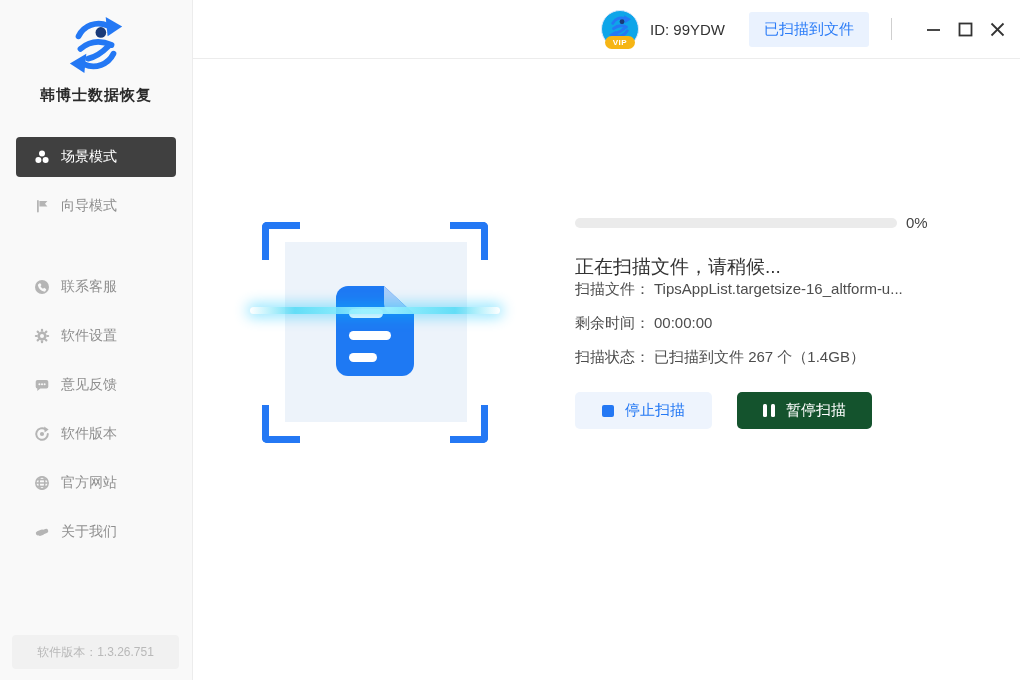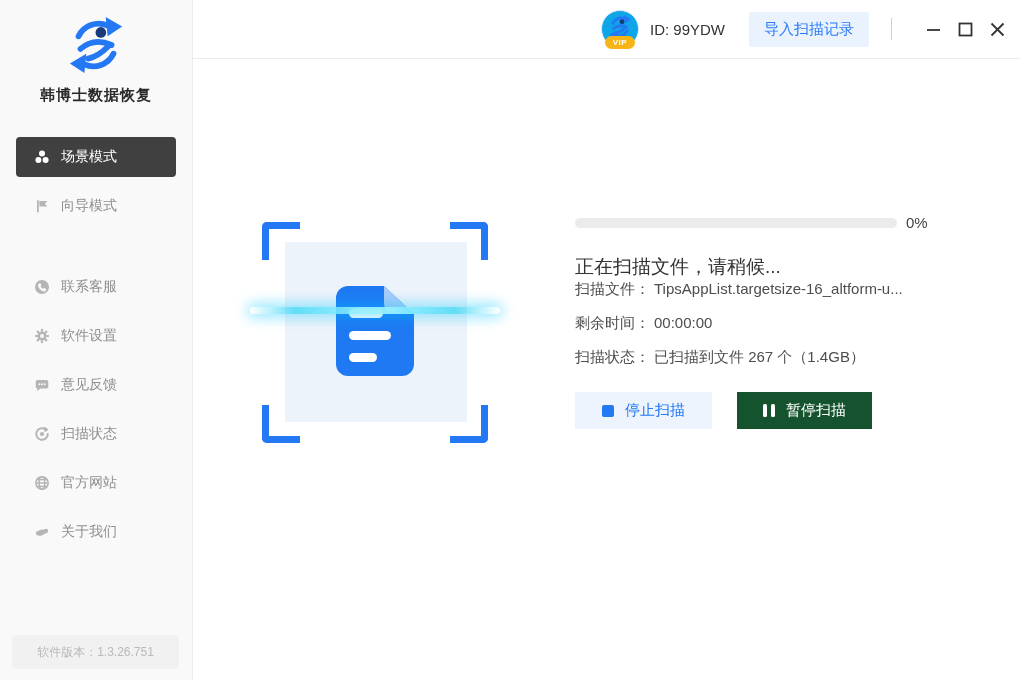--- a/index.html
+++ b/index.html
@@ -83,21 +83,21 @@
   .progress-fill { height:100%; width:0%; background:#2478f4; border-radius:5px; }
   .progress-label { font-size:15px; color:#444; margin-left:9px; }
   .scan-message { margin-top:23px; font-size:19px; color:#333; }
   .detail-list { }
   .detail-row { display:flex; font-size:15px; color:#4d4d4d; margin-bottom:17px; line-height:17px; }
   .detail-row .dlabel { flex:0 0 auto; }
   .detail-row .dvalue { margin-left:4px; }
   .btn-row { margin-top:27px; display:flex; }
   .btn {
     height:37px; display:flex; align-items:center; justify-content:center;
-    font-size:15px; border:none; border-radius:0; cursor:pointer; font-family:inherit;
+    font-size:15px; border:none; border-radius:5px; cursor:pointer; font-family:inherit;
   }
   .stop-btn { width:137px; background:#eef4fd; color:#2478f4; }
   .pause-btn { width:135px; background:#14532d; color:#fff; margin-left:25px; }
   .stop-ic { width:12px; height:12px; background:#2478f4; border-radius:2px; margin-right:11px; }
   .pause-ic { display:flex; margin-right:11px; }
   .pause-ic span { width:4px; height:13px; background:#fff; border-radius:1.5px; }
   .pause-ic span + span { margin-left:4px; }
 
   svg .gry { fill:#b5b5b5; }
 </style>
@@ -183,21 +183,21 @@
       <span>意见反馈</span>
     </div>
     <div class="nav-item">
       <span class="nicon">
         <svg width="16" height="16" viewBox="0 0 16 16">
           <path d="M13.8 8 a5.8 5.8 0 1 1 -2.3 -4.6" fill="none" stroke="#b5b5b5" stroke-width="2" stroke-linecap="round"></path>
           <polygon points="10.2,0.6 14.6,3.4 10.6,6.4" class="gry"></polygon>
           <circle cx="8" cy="8" r="2.1" class="gry"></circle>
         </svg>
       </span>
-      <span>扫描状态</span>
+      <span>软件版本</span>
     </div>
     <div class="nav-item">
       <span class="nicon">
         <svg width="16" height="16" viewBox="0 0 16 16">
           <g fill="none" stroke="#b5b5b5" stroke-width="1.5">
             <circle cx="8" cy="8" r="6.2"></circle>
             <ellipse cx="8" cy="8" rx="2.8" ry="6.2"></ellipse>
             <line x1="1.8" y1="8" x2="14.2" y2="8"></line>
             <line x1="2.6" y1="4.6" x2="13.4" y2="4.6"></line>
             <line x1="2.6" y1="11.4" x2="13.4" y2="11.4"></line>
@@ -232,21 +232,21 @@
       </g>
       <polygon points="42,3 59,13 44,23" fill="#2478f4"></polygon>
       <polygon points="22,41 5,51 20,61" fill="#2478f4"></polygon>
       <circle cx="37" cy="19" r="6" fill="#1a3a78"></circle>
       <path d="M16 36 Q 30 24 48 32" stroke="#2478f4" stroke-width="7" fill="none" stroke-linecap="round"></path>
       <path d="M24 46 Q 34 44 45 33" stroke="#2478f4" stroke-width="7" fill="none" stroke-linecap="round"></path>
     </svg>
     <span class="vip-band">VIP</span>
   </div>
   <span class="user-id">ID: 99YDW</span>
-  <button class="import-btn">导入扫描记录</button>
+  <button class="import-btn">已扫描到文件</button>
   <span class="hsep"></span>
   <span class="winbtn">
     <svg width="15" height="15" viewBox="0 0 15 15">
         <line x1="1" y1="8" x2="14" y2="8" stroke="#333" stroke-width="1.8"></line>
       </svg>
   </span>
   <span class="winbtn">
     <svg width="15" height="15" viewBox="0 0 15 15">
         <rect x="1.5" y="1.5" width="12" height="12" fill="none" stroke="#333" stroke-width="1.8"></rect>
       </svg>

